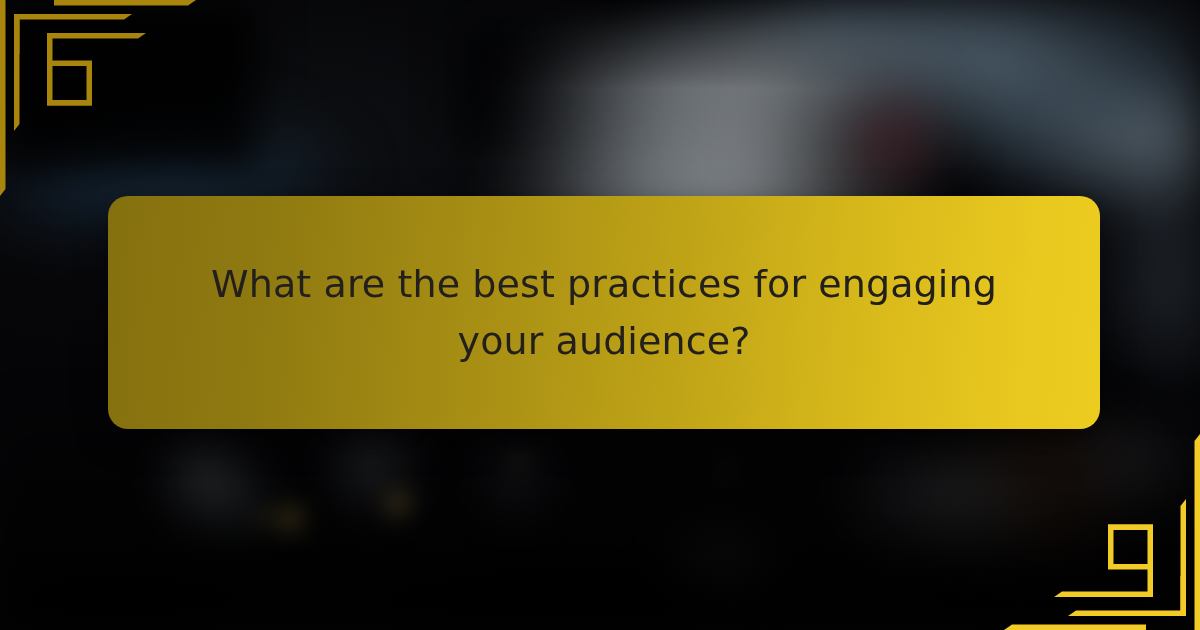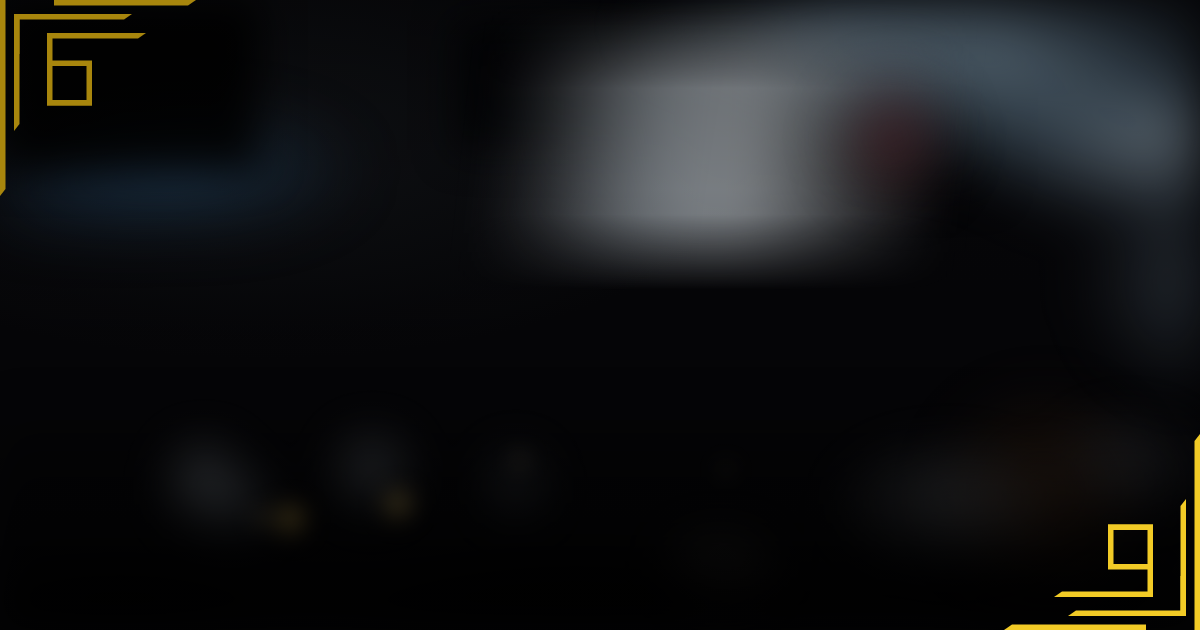--- a/index.html
+++ b/index.html
@@ -190,14 +190,17 @@
         <rect x="14" y="14" width="40" height="5.5"></rect>
         <rect x="14" y="14" width="5.5" height="40"></rect>
         <polygon points="47,33 146,33 138,38.5 47,38.5"></polygon>
         <rect x="47" y="33" width="5.5" height="33"></rect>
         <path d="M47,60.5 h45 v45 h-45 z M52.5,66 v34 h34 v-34 z"></path>
         <rect x="47" y="100" width="45" height="5.5"></rect>
       </g>
     </svg>
   </div>
 
+  <div id="banner">
+    <h1 id="banner-title">What are the best practices for engaging your audience?</h1>
+  </div>
 
 </div>
 
 </body></html>

